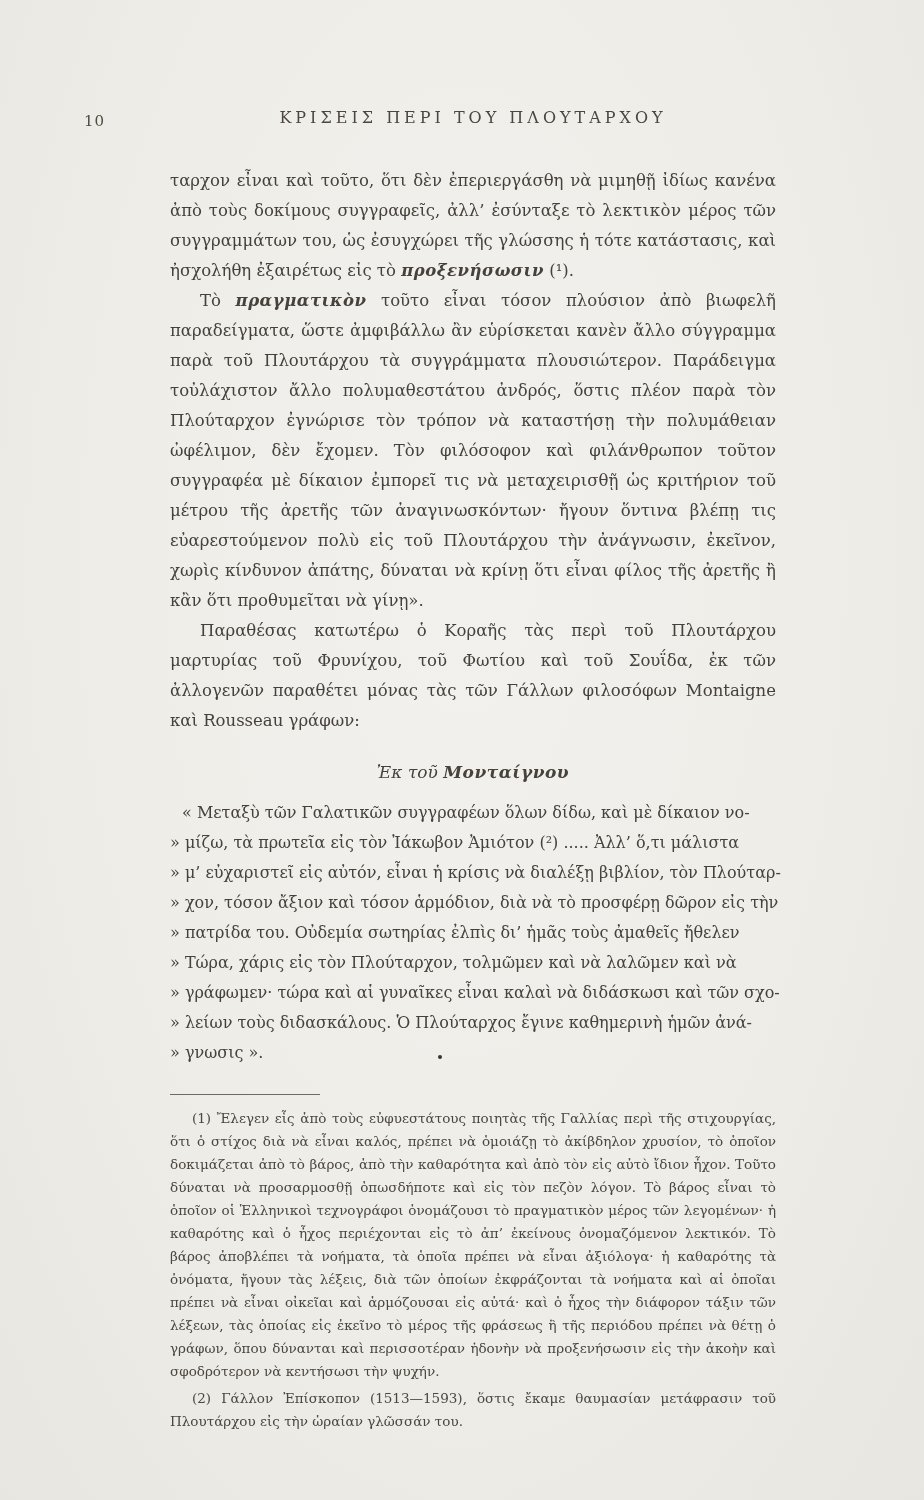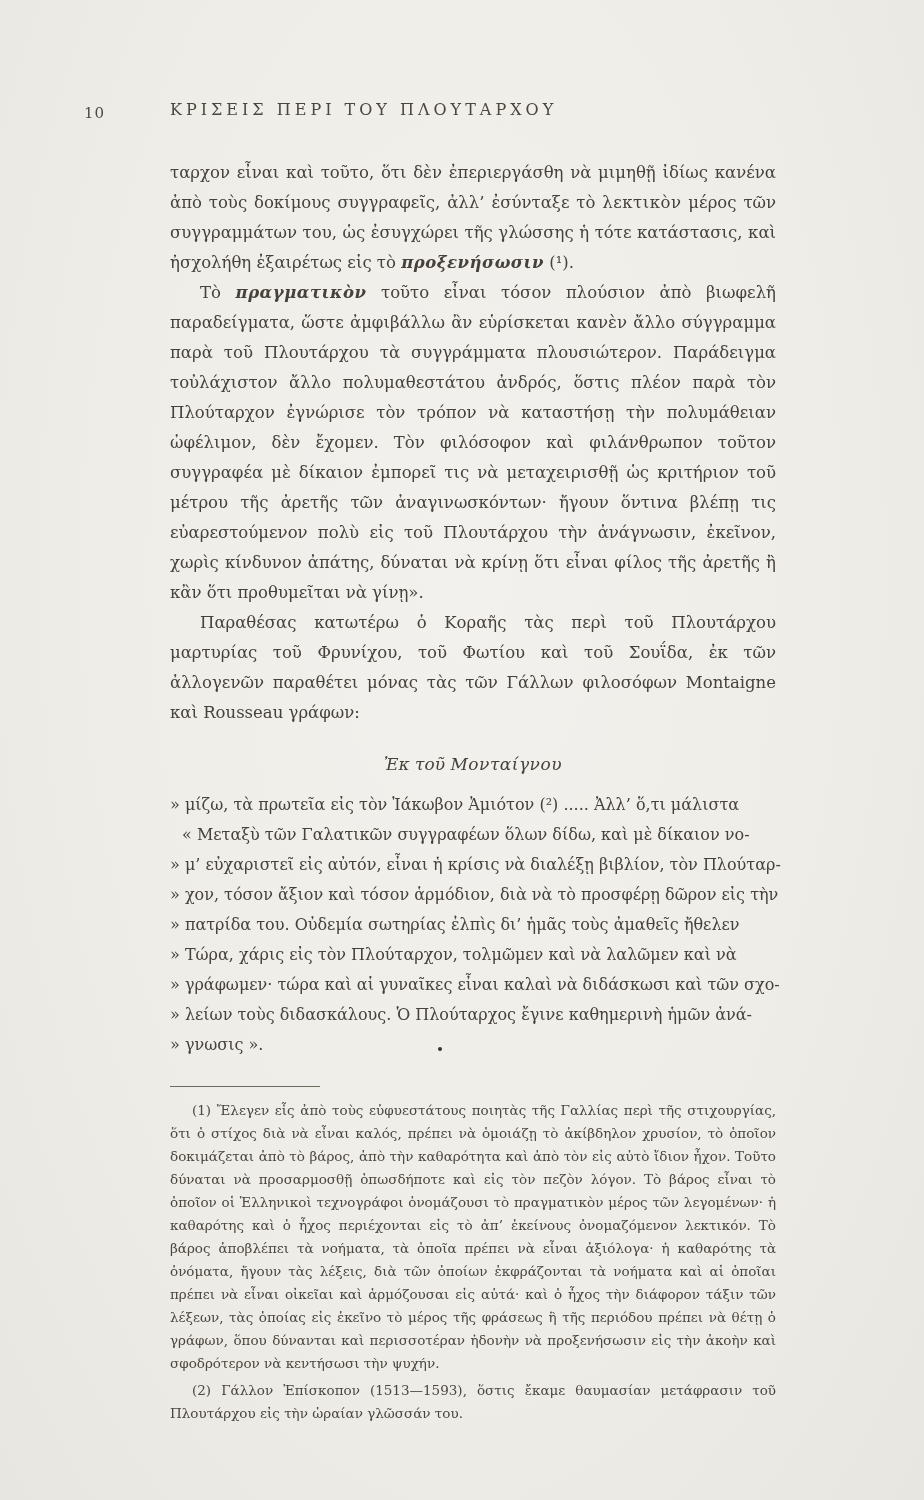--- a/index.html
+++ b/index.html
@@ -13,38 +13,39 @@
     height: 1500px;
     margin: 0 auto;
     background: radial-gradient(ellipse at 50% 38%, #f2f1ed 0%, #eeede8 55%, #e8e6e0 100%);
     font-family: "DejaVu Serif", "Liberation Serif", serif;
     color: #48433b;
     overflow: hidden;
   }
   .content {
     position: absolute;
     left: 170px;
-    top: 0;
+    top: 8px;
     width: 606px;
   }
   .page-header {
     position: relative;
     margin-top: 100px;
     height: 26px;
   }
   .page-number {
     position: absolute;
     left: -86px;
     top: 4px;
     font-size: 15px;
     letter-spacing: 1px;
     color: #504a41;
   }
   .running-title {
     margin: 0;
+    text-align: center;
     font-size: 16px;
     font-weight: normal;
     letter-spacing: 4px;
     color: #4c463d;
   }
   main { margin-top: 32px; }
   .body-par {
     margin: 0;
     font-size: 16.5px;
     line-height: 30px;
@@ -56,21 +57,21 @@
   .em-bold { font-weight: normal; letter-spacing: 0.5px; }
   .em-bi { font-weight: bold; font-style: italic; letter-spacing: 0.5px; }
   .section-heading {
     margin: 26px 0 0 0;
     text-align: center;
     font-size: 17px;
     font-weight: normal;
     font-style: italic;
     color: #47423a;
   }
-  .section-heading .heading-name { font-weight: normal; letter-spacing: 0.5px; }
+  .section-heading .heading-name { font-weight: bold; letter-spacing: 0.5px; }
   .section-subheading {
     margin-top: 7px;
     text-align: center;
     font-size: 12px;
     letter-spacing: 1.5px;
     color: #5d564b;
   }
   .quote {
     position: relative;
     margin-top: 16px;
@@ -123,22 +124,22 @@
       <p class="body-par no-indent"><span>ταρχον εἶναι καὶ τοῦτο, ὅτι δὲν ἐπεριεργάσθη νὰ μιμηθῇ ἰδίως κανένα ἀπὸ τοὺς δοκίμους συγγραφεῖς, ἀλλ’ ἐσύνταξε τὸ </span><span class="em-bold">λεκτικὸν</span><span> μέρος τῶν συγγραμμάτων του, ὡς ἐσυγχώρει τῆς γλώσσης ἡ τότε κατάστασις, καὶ ἠσχολήθη ἐξαιρέτως εἰς τὸ </span><span class="em-bi">προξενήσωσιν</span><span> (¹).</span></p>
 
       <p class="body-par"><span>Τὸ </span><span class="em-bi">πραγματικὸν</span><span> τοῦτο εἶναι τόσον πλούσιον ἀπὸ βιωφελῆ παραδείγματα, ὥστε ἀμφιβάλλω ἂν εὑρίσκεται κανὲν ἄλλο σύγγραμμα παρὰ τοῦ Πλουτάρχου τὰ συγγράμματα πλουσιώτερον. Παράδειγμα τοὐλάχιστον ἄλλο πολυμαθεστάτου ἀνδρός, ὅστις πλέον παρὰ τὸν Πλούταρχον ἐγνώρισε τὸν τρόπον νὰ καταστήσῃ τὴν πολυμάθειαν ὠφέλιμον, δὲν ἔχομεν. Τὸν φιλόσοφον καὶ φιλάνθρωπον τοῦτον συγγραφέα μὲ δίκαιον ἐμπορεῖ τις νὰ μεταχειρισθῇ ὡς κριτήριον τοῦ μέτρου τῆς ἀρετῆς τῶν ἀναγινωσκόντων· ἤγουν ὅντινα βλέπῃ τις εὐαρεστούμενον πολὺ εἰς τοῦ Πλουτάρχου τὴν ἀνάγνωσιν, ἐκεῖνον, χωρὶς κίνδυνον ἀπάτης, δύναται νὰ κρίνῃ ὅτι εἶναι φίλος τῆς ἀρετῆς ἢ κἂν ὅτι προθυμεῖται νὰ γίνῃ».</span></p>
 
       <p class="body-par"><span>Παραθέσας κατωτέρω ὁ Κοραῆς τὰς περὶ τοῦ Πλουτάρχου μαρτυρίας τοῦ Φρυνίχου, τοῦ Φωτίου καὶ τοῦ Σουΐδα, ἐκ τῶν ἀλλογενῶν παραθέτει μόνας τὰς τῶν Γάλλων φιλοσόφων Montaigne καὶ Rousseau γράφων:</span></p>
 
       <h2 class="section-heading"><span>Ἐκ τοῦ </span><span class="heading-name">Μονταίγνου</span></h2>
 
 
       <div class="quote">
+        <div class="quote-line first">« Μεταξὺ τῶν Γαλατικῶν συγγραφέων ὅλων δίδω, καὶ μὲ δίκαιον νο-</div>
         <div class="quote-line">» μίζω, τὰ πρωτεῖα εἰς τὸν Ἰάκωβον Ἀμιότον (²) ..... Ἀλλ’ ὅ,τι μάλιστα</div>
-        <div class="quote-line first">« Μεταξὺ τῶν Γαλατικῶν συγγραφέων ὅλων δίδω, καὶ μὲ δίκαιον νο-</div>
         <div class="quote-line">» μ’ εὐχαριστεῖ εἰς αὐτόν, εἶναι ἡ κρίσις νὰ διαλέξῃ βιβλίον, τὸν Πλούταρ-</div>
         <div class="quote-line">» χον, τόσον ἄξιον καὶ τόσον ἁρμόδιον, διὰ νὰ τὸ προσφέρῃ δῶρον εἰς τὴν</div>
         <div class="quote-line">» πατρίδα του. Οὐδεμία σωτηρίας ἐλπὶς δι’ ἡμᾶς τοὺς ἀμαθεῖς ἤθελεν</div>
         <div class="quote-line">» Τώρα, χάρις εἰς τὸν Πλούταρχον, τολμῶμεν καὶ νὰ λαλῶμεν καὶ νὰ</div>
         <div class="quote-line">» γράφωμεν· τώρα καὶ αἱ γυναῖκες εἶναι καλαὶ νὰ διδάσκωσι καὶ τῶν σχο-</div>
         <div class="quote-line">» λείων τοὺς διδασκάλους. Ὁ Πλούταρχος ἔγινε καθημερινὴ ἡμῶν ἀνά-</div>
         <div class="quote-line">» γνωσις ».</div>
         <span class="ink-dot"></span>
       </div>
 

